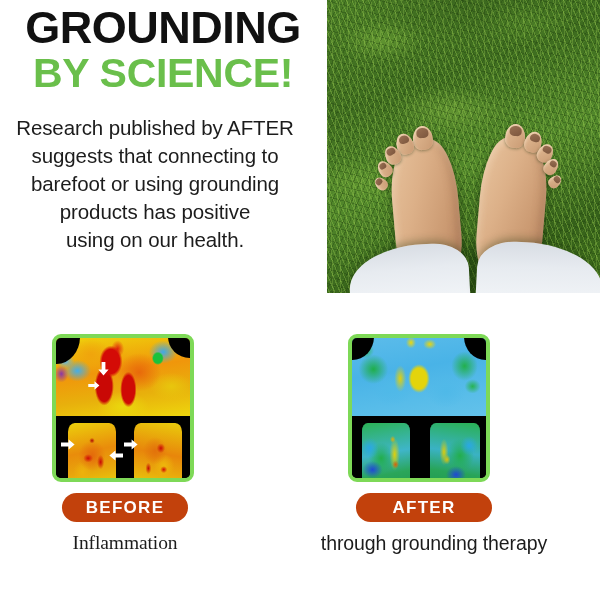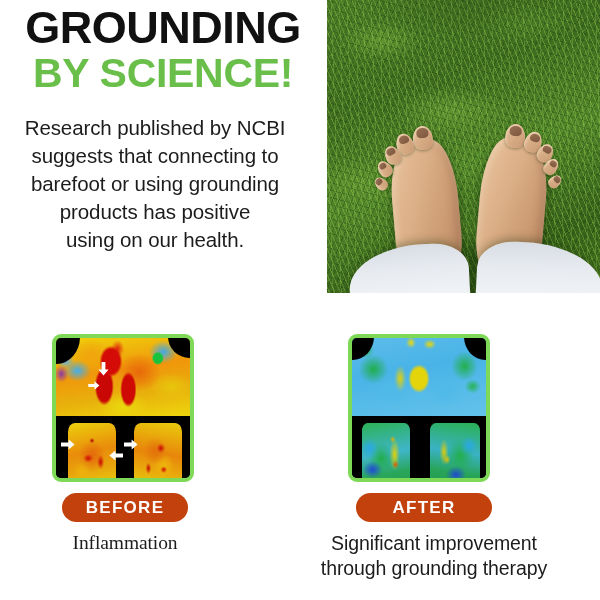--- a/index.html
+++ b/index.html
@@ -311,21 +311,21 @@
 </style>
 </head>
 <body>
 
 <div id="headline-block">
   <div id="headline-line1">GROUNDING</div>
   <div id="headline-line2">BY SCIENCE!</div>
 </div>
 
 <div id="intro-paragraph">
-  <span class="pline">Research published by NCBI</span>
+  <span class="pline">Research published by AFTER</span>
   <span class="pline">suggests that connecting to</span>
   <span class="pline">barefoot or using grounding</span>
   <span class="pline">products has positive</span>
   <span class="pline">using on our health.</span>
 </div>
 
 <div id="hero-photo">
   <div class="grass-base"></div>
   <div class="grass-blades"></div>
   <div class="grass-shadow"></div>
@@ -423,15 +423,14 @@
   </div>
 </div>
 
 <div class="status-pill" id="pill-before">BEFORE</div>
 <div class="status-pill" id="pill-after">AFTER</div>
 
 <div class="caption" id="caption-before">
   <span class="cline">Inflammation</span>
 </div>
 <div class="caption" id="caption-after">
-  <span class="cline">Significant improvement</span>
   <span class="cline">through grounding therapy</span>
 </div>
 
 </body></html>

